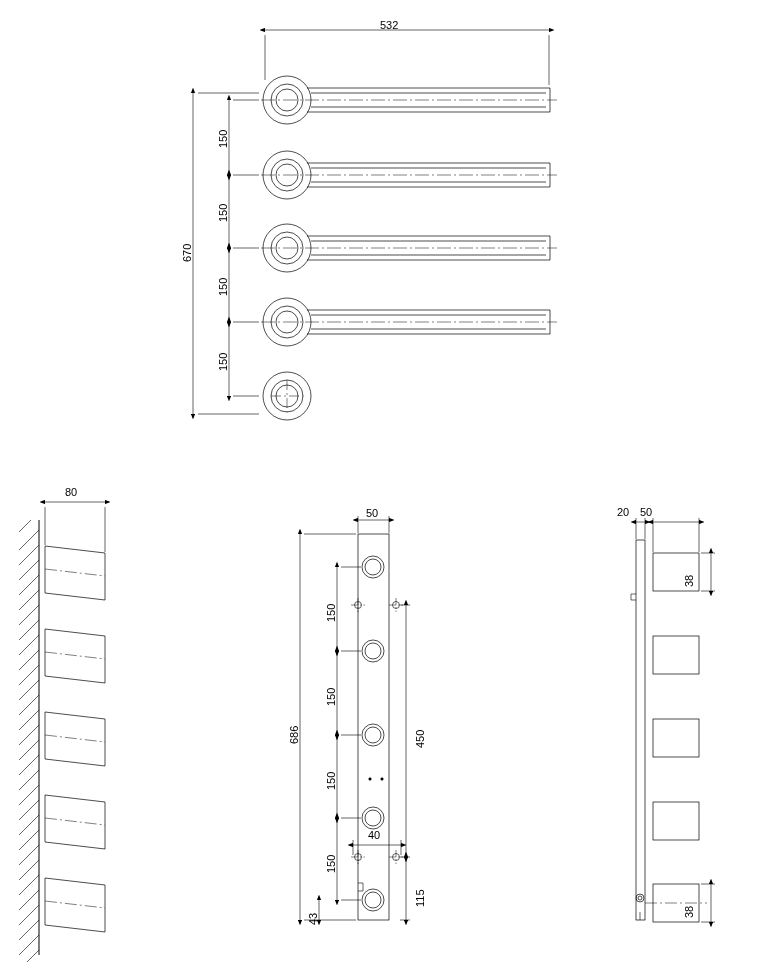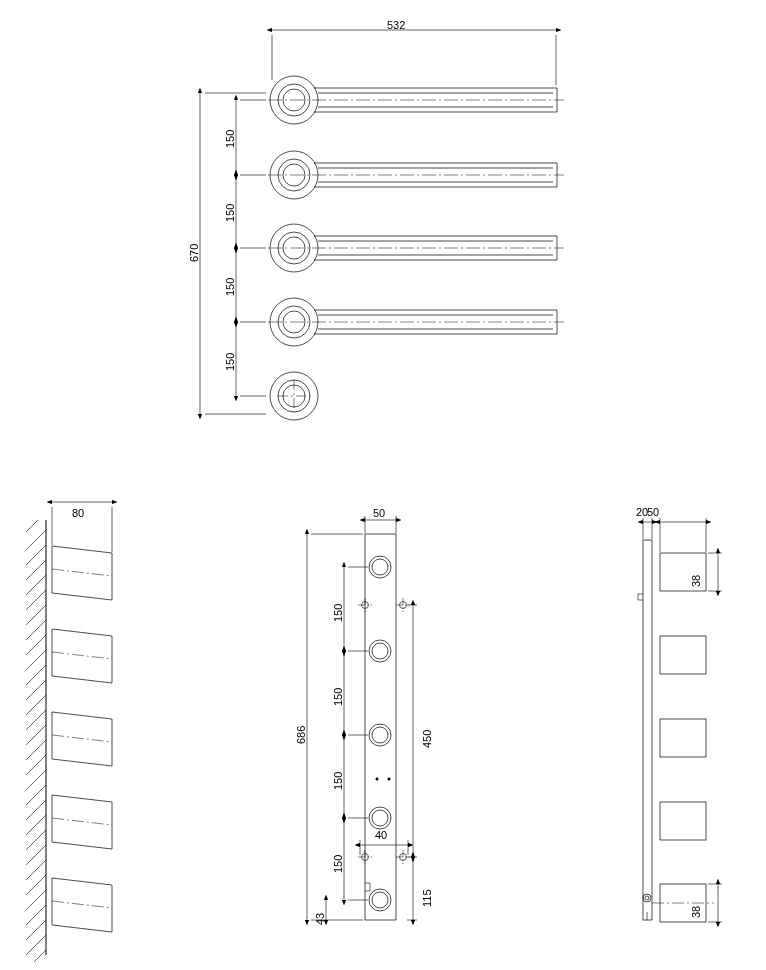--- a/index.html
+++ b/index.html
@@ -10,21 +10,21 @@
   body {
     width: 766px;
     height: 970px;
     font-family: "Liberation Sans", sans-serif;
     color: #000000;
     position: relative;
     overflow: hidden;
   }
   #stage {
     position: absolute;
-    left: 8px; top: 0;
+    left: 1px; top: 0;
     width: 718px;
     height: 970px;
   }
   svg.drawing {
     position: absolute;
     left: 0; top: 0;
     width: 766px;
     height: 970px;
   }
   .dimtext {
@@ -305,31 +305,31 @@
     </g>
   </svg>
 
   <div class="dimtext" style="left:379px; top:20px;">532</div>
   <div class="dimtext vert" style="left:181px; top:262px;">670</div>
   <div class="dimtext vert" style="left:217px; top:148px;">150</div>
   <div class="dimtext vert" style="left:217px; top:222px;">150</div>
   <div class="dimtext vert" style="left:217px; top:296px;">150</div>
   <div class="dimtext vert" style="left:217px; top:371px;">150</div>
 
-  <div class="dimtext" style="left:64px; top:487px;margin-top:21px;">80</div>
+  <div class="dimtext" style="left:64px; top:487px;">80</div>
 
   <div class="dimtext" style="left:365px; top:508px;">50</div>
   <div class="dimtext vert" style="left:288px; top:744px;">686</div>
   <div class="dimtext vert" style="left:325px; top:622px;">150</div>
   <div class="dimtext vert" style="left:325px; top:706px;">150</div>
   <div class="dimtext vert" style="left:325px; top:790px;">150</div>
   <div class="dimtext vert" style="left:325px; top:873px;">150</div>
   <div class="dimtext vert" style="left:307px; top:925px;">43</div>
   <div class="dimtext vert" style="left:414px; top:748px;">450</div>
   <div class="dimtext" style="left:367px; top:830px;">40</div>
   <div class="dimtext vert" style="left:414px; top:907px;">115</div>
 
-  <div class="dimtext" style="left:616px; top:507px;margin-left:12px;">20</div>
+  <div class="dimtext" style="left:616px; top:507px;">20</div>
   <div class="dimtext" style="left:639px; top:507px;">50</div>
   <div class="dimtext vert" style="left:683px; top:587px;">38</div>
   <div class="dimtext vert" style="left:683px; top:918px;">38</div>
 
 </div>
 
 </body></html>

